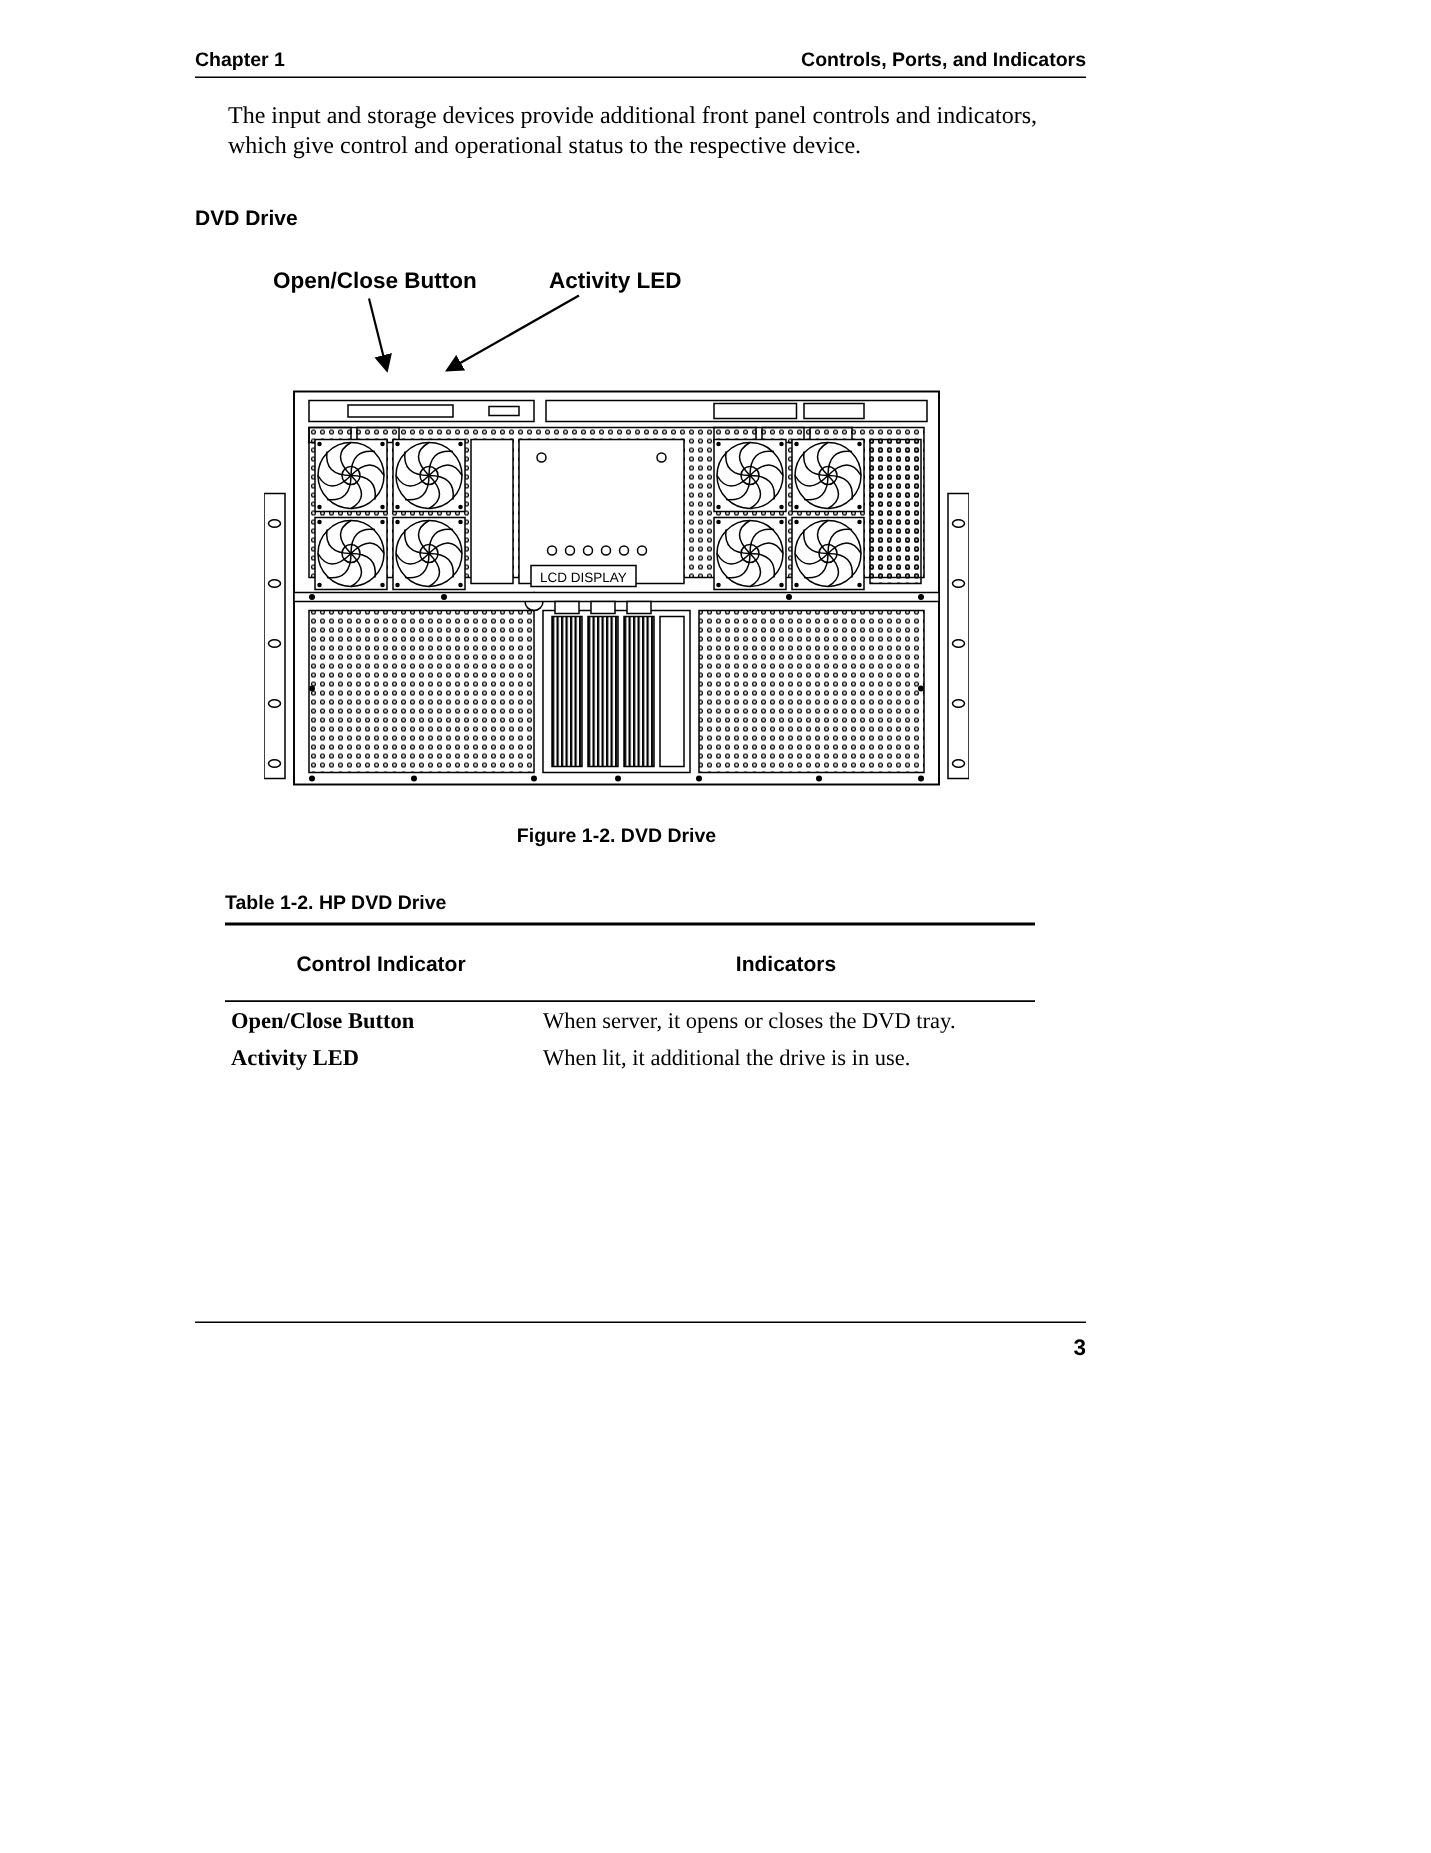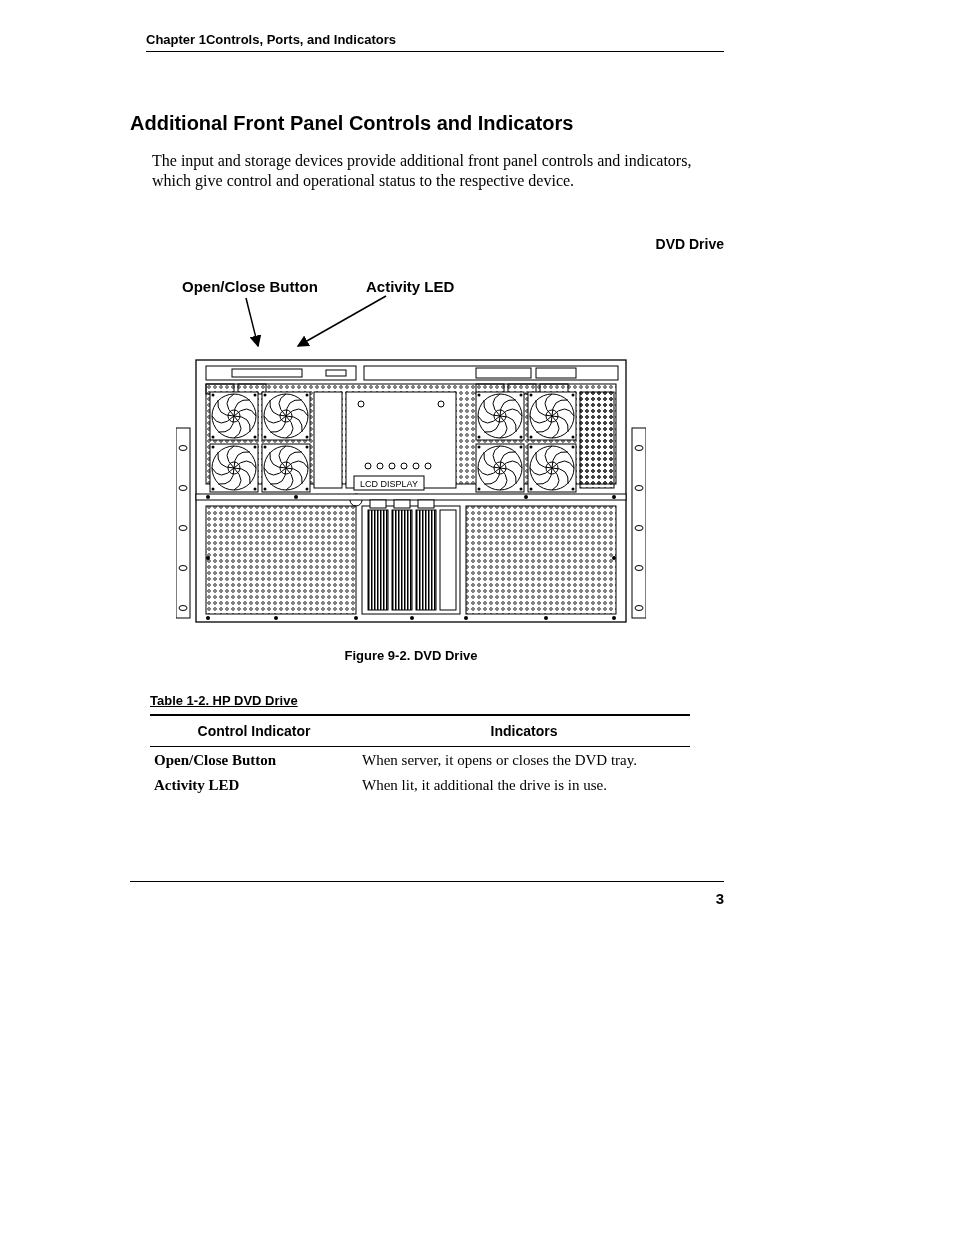--- a/index.html
+++ b/index.html
@@ -16,47 +16,46 @@
     height: 1235px;
   }
   .content {
     position: absolute;
     left: 130px;
     right: 230px;
     top: 32px;
   }
   .running-head {
     display: flex;
+    justify-content: space-between;
     font-family: Arial, Helvetica, sans-serif;
     font-weight: 700;
     font-size: 13px;
     padding-bottom: 4px;
     border-bottom: 1.5px solid #000;
-    margin-left: 16px;
   }
   .sec-title {
     font-family: Arial, Helvetica, sans-serif;
     font-weight: 700;
     font-size: 20px;
     margin-top: 60px;
     margin-bottom: 14px;
   }
   .body-p {
     margin-left: 22px;
     margin-right: 0;
     font-size: 16px;
     line-height: 1.28;
   }
   .sub-title {
     font-family: Arial, Helvetica, sans-serif;
     font-weight: 700;
     font-size: 14px;
-    margin-top: 44px;
+    margin-top: 28px;
     margin-bottom: 10px;
-    text-align: right;
   }
   
   .figure-wrap {
     margin: 26px 0 0 46px;
     width: 470px;
     position: relative;
   }
   .callouts {
     height: 70px;
     position: relative;
@@ -68,34 +67,34 @@
   .callouts .act { position: absolute; left: 190px; top: 0; }
   .callouts svg { position: absolute; left: 0; top: 0; }
   .chassis-svg { display: block; }
   .fig-caption, .tbl-caption {
     font-family: Arial, Helvetica, sans-serif;
     font-weight: 700;
     font-size: 13px;
     text-align: center;
     margin-top: 20px;
   }
-  .tbl-caption { text-align: left; margin-top: 30px; margin-left: 20px; text-decoration: underline; }
+  .tbl-caption { text-align: left; margin-top: 30px; margin-left: 20px; }
   
   table.data {
     margin: 6px 0 0 20px;
     border-collapse: collapse;
     width: 540px;
   }
   table.data th {
     font-family: Arial, Helvetica, sans-serif;
     font-weight: 700;
     font-size: 14px;
     border-top: 2px solid #000;
     border-bottom: 1.3px solid #000;
-    padding: 7px 4px;
+    padding: 17px 4px;
   }
   table.data td {
     font-size: 15px;
     padding: 5px 4px 3px 4px;
     vertical-align: top;
   }
   table.data td.ind { font-weight: 700; width: 200px; }
   
   .footer {
     position: absolute;
@@ -114,21 +113,20 @@
 <body>
 
 <div class="page">
   <div class="content">
 
     <div class="running-head">
       <span>Chapter 1</span>
       <span>Controls, Ports, and Indicators</span>
     </div>
 
-    <div class="sec-title">Additional Front Panel Controls and Indicators</div>
     <p class="body-p">The input and storage devices provide additional front panel controls and indicators, which give control and operational status to the respective device.</p>
 
     <div class="sub-title">DVD Drive</div>
 
     <div class="figure-wrap">
 
       <div class="callouts">
         <span class="oc">Open/Close Button</span>
         <span class="act">Activity LED</span>
         <svg width="470" height="70">
@@ -271,21 +269,21 @@
           <circle cx="180" cy="270" r="2"></circle>
             <circle cx="236" cy="270" r="2"></circle>
           <circle cx="290" cy="270" r="2"></circle>
             <circle cx="370" cy="270" r="2"></circle>
           <circle cx="438" cy="270" r="2"></circle>
           <circle cx="32" cy="210" r="2"></circle>
             <circle cx="438" cy="210" r="2"></circle>
         </g>
       </svg>
 
-      <div class="fig-caption">Figure 9-2. DVD Drive</div>
+      <div class="fig-caption">Figure 1-2. DVD Drive</div>
     </div>
 
     <div class="tbl-caption">Table 1-2. HP DVD Drive</div>
     <table class="data">
       <thead>
         <tr>
           <th>Control Indicator</th>
           <th>Indicators</th>
         </tr>
       </thead>

